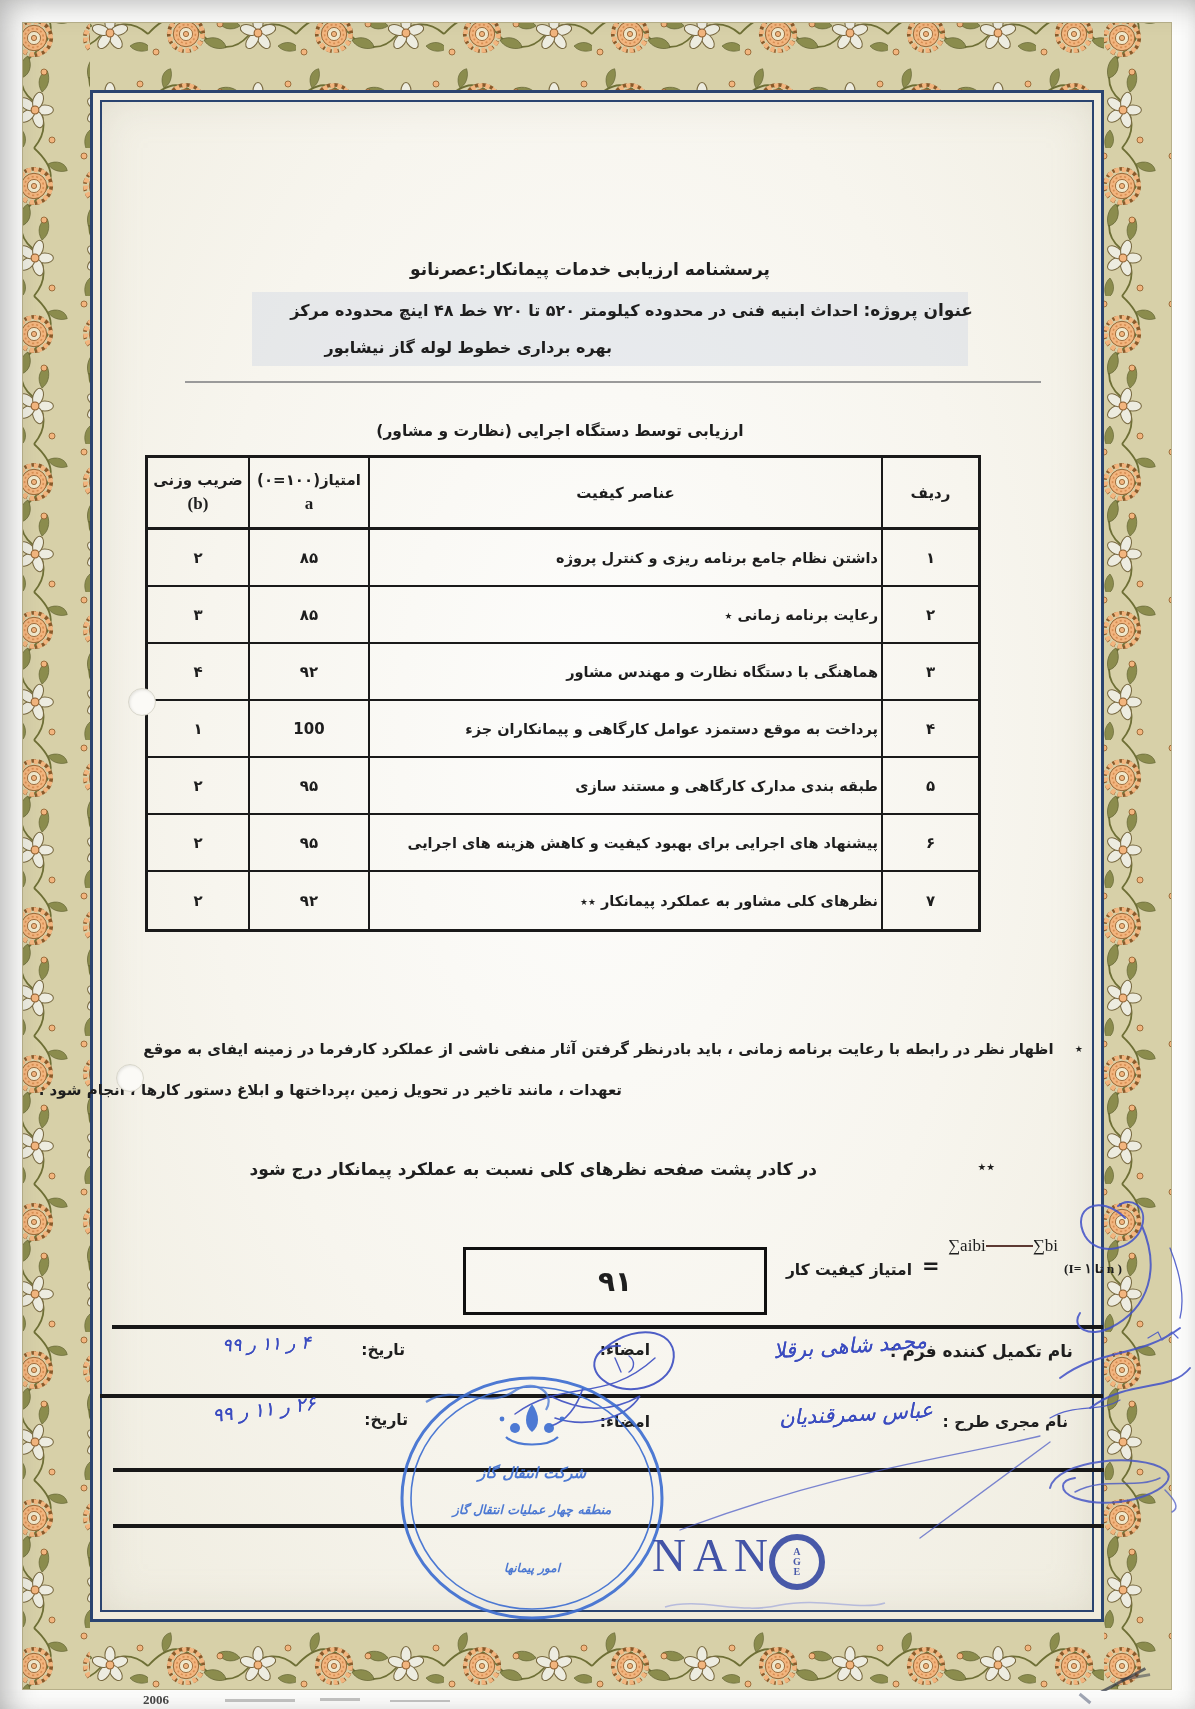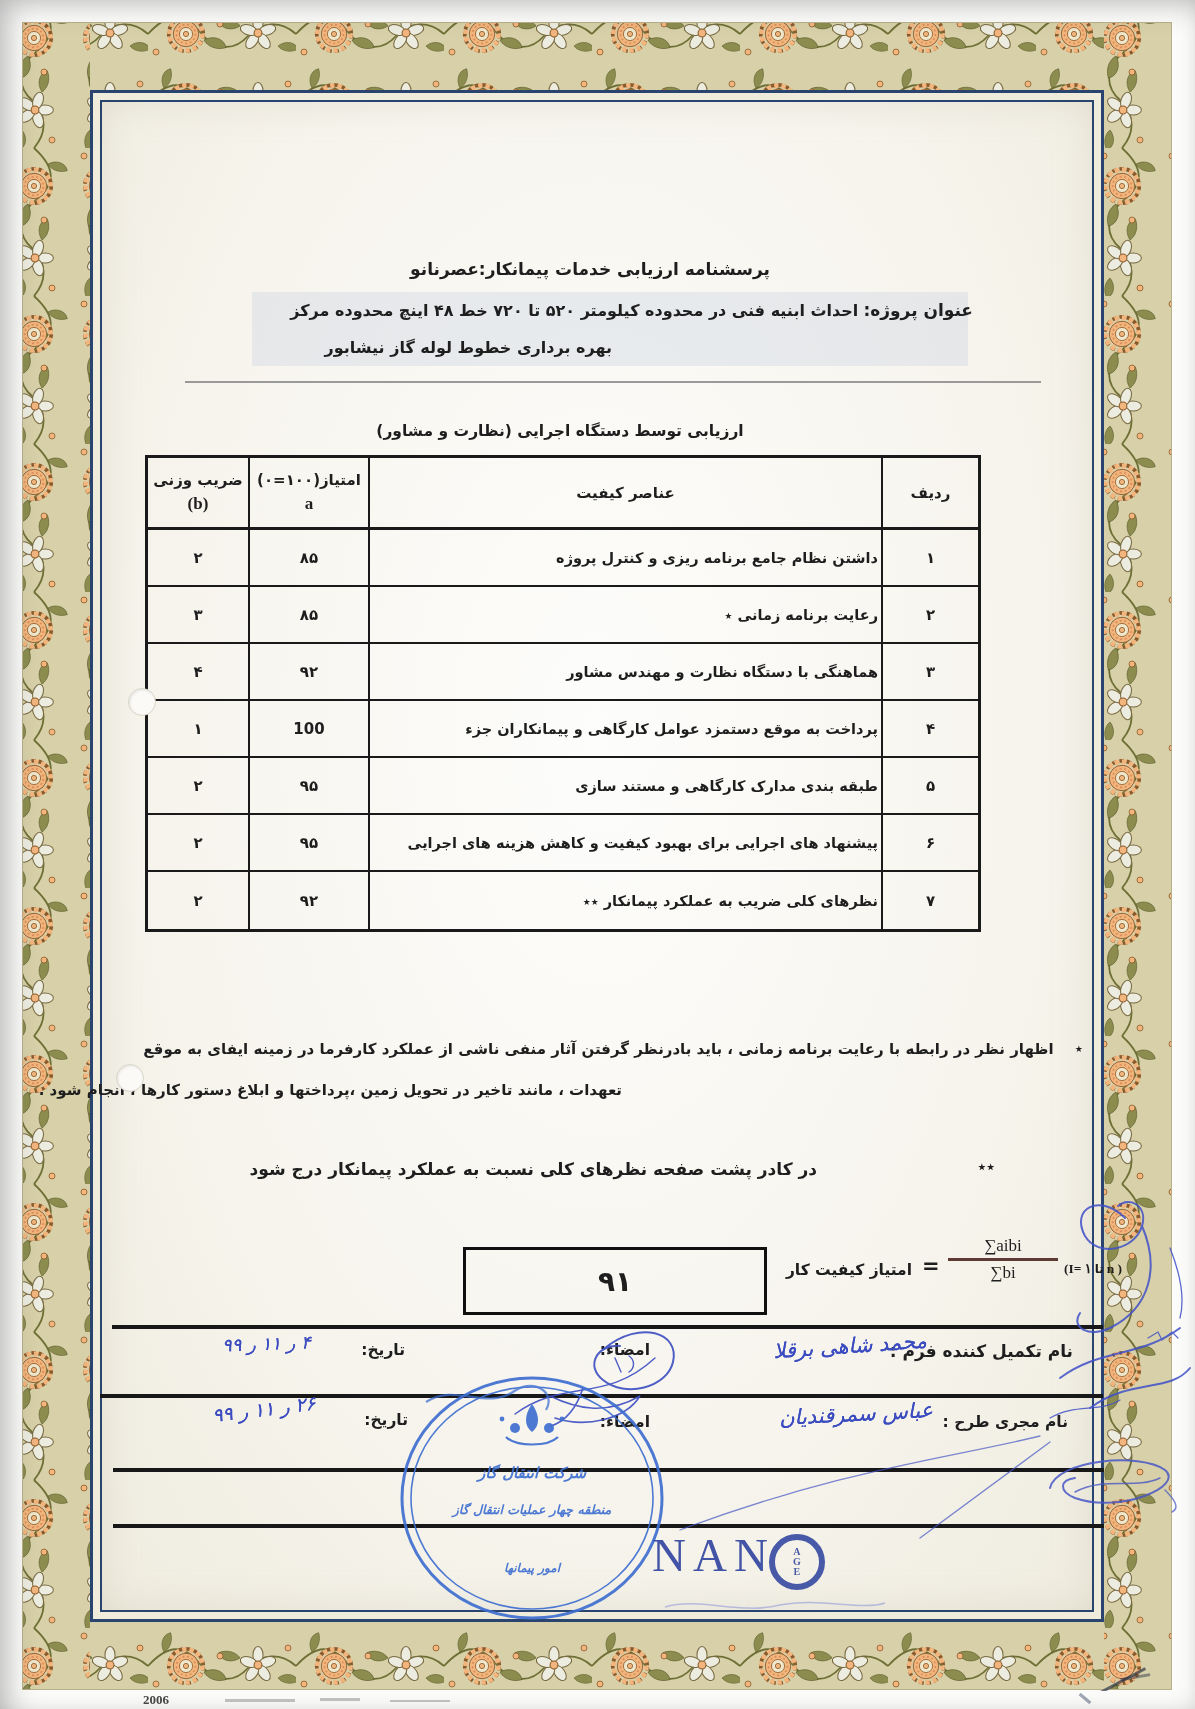--- a/index.html
+++ b/index.html
@@ -29,21 +29,21 @@
        border:3px solid #1a1a1a;}
   .tc{border-left:2px solid #1a1a1a;border-bottom:2px solid #1a1a1a;display:flex;align-items:center;
       justify-content:center;font-weight:bold;font-size:15px;overflow:hidden;}
   .tc.noL{border-left:none;}
   .tc.lastrow{border-bottom:none;}
   .tc.hdr{border-bottom-width:3px;flex-direction:column;gap:5px;}
   .tc.q{justify-content:flex-start;padding:4px 3px;font-size:14.5px;white-space:nowrap;}
   .latin{font-family:"Liberation Serif",serif;font-size:17px;font-weight:bold;}
   
   .scorebox{border:3px solid #101010;display:flex;align-items:center;justify-content:center;margin-left:8px;}
-  .frac{display:flex;flex-direction:column;align-items:center;font-family:"Liberation Serif",serif;}
+  .frac{display:flex;flex-direction:row;align-items:center;font-family:"Liberation Serif",serif;}
   .fracbar{height:2.5px;background:#5d3a33;width:100%;margin:2px 0;}
   .range{display:flex;direction:ltr;gap:3px;align-items:baseline;font-family:"Liberation Serif",serif;font-size:13.5px;font-weight:bold;}
   .range span{unicode-bidi:isolate;}
   
   .hole{width:26px;height:26px;border-radius:50%;background:#fbfaf6;border:1px solid #d8d6ca;
         box-shadow:inset 1px 1px 3px rgba(0,0,0,.10);z-index:5;}
   .strip{position:absolute;left:0;top:1691px;width:1195px;height:18px;background:#fcfcfb;overflow:hidden;z-index:4;}
   .sm{position:absolute;background:#8a8a8a;opacity:.5;}
   .penmark{position:absolute;background:#2f3646;opacity:.7;z-index:4;}
   .logo{position:absolute;left:652px;top:1526px;display:flex;align-items:flex-start;z-index:5;}
@@ -166,21 +166,21 @@
       <div class="tc q">طبقه بندی مدارک کارگاهی و مستند سازی</div>
       <div class="tc">۹۵</div>
       <div class="tc noL">۲</div>
 
       <div class="tc">۶</div>
       <div class="tc q">پیشنهاد های اجرایی برای بهبود کیفیت و کاهش هزینه های اجرایی</div>
       <div class="tc">۹۵</div>
       <div class="tc noL">۲</div>
 
       <div class="tc lastrow">۷</div>
-      <div class="tc q lastrow">نظرهای کلی ضریب به عملکرد پیمانکار ٭٭</div>
+      <div class="tc q lastrow">نظرهای کلی مشاور به عملکرد پیمانکار ٭٭</div>
       <div class="tc lastrow">۹۲</div>
       <div class="tc noL lastrow">۲</div>
     </div>
 
     <div class="abs rtl b nw" style="right:112px;top:1040px;font-size:15px;">
       <span style="margin-left:16px;">٭</span>
       <span>اظهار نظر در رابطه با رعایت برنامه زمانی ، باید بادرنظر گرفتن آثار منفی ناشی از عملکرد کارفرما در زمینه ایفای به موقع</span>
     </div>
     <div class="abs rtl b nw" style="right:573px;top:1081px;font-size:15px;">تعهدات ، مانند تاخیر در تحویل زمین ،پرداختها و ابلاغ دستور کارها ، انجام شود .</div>
 

